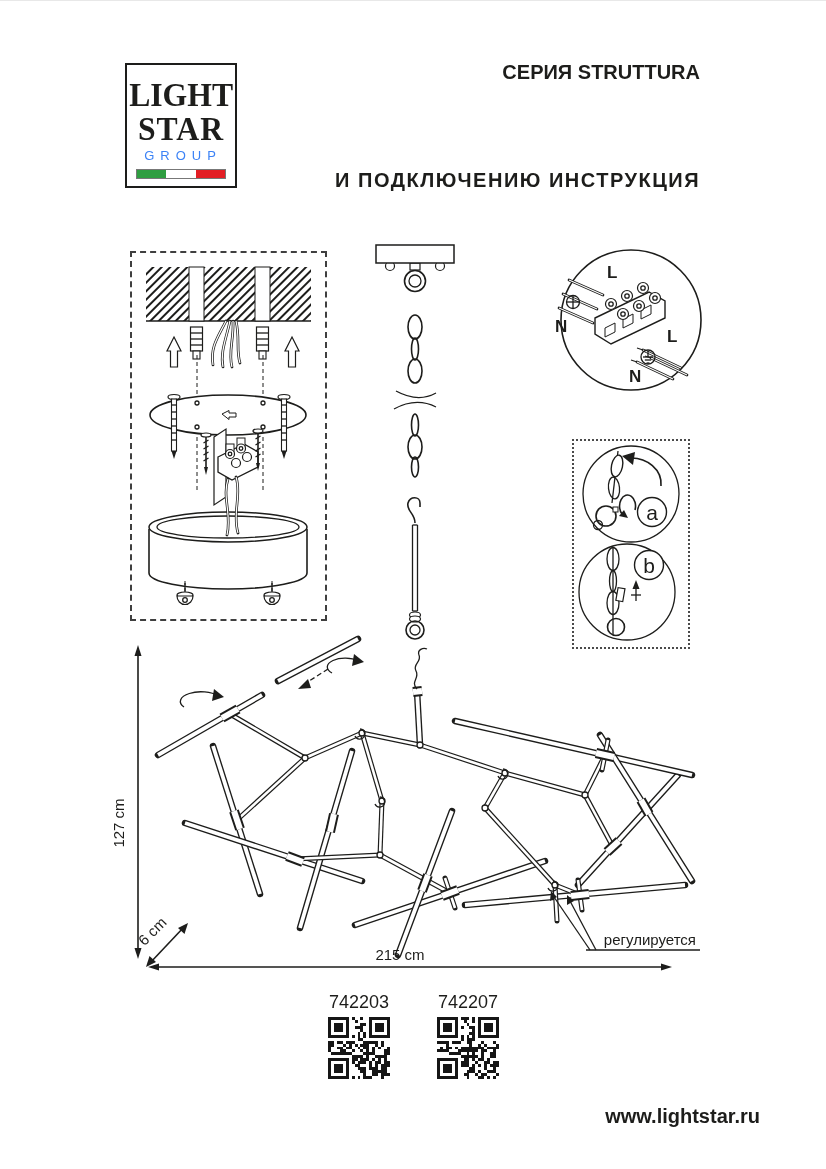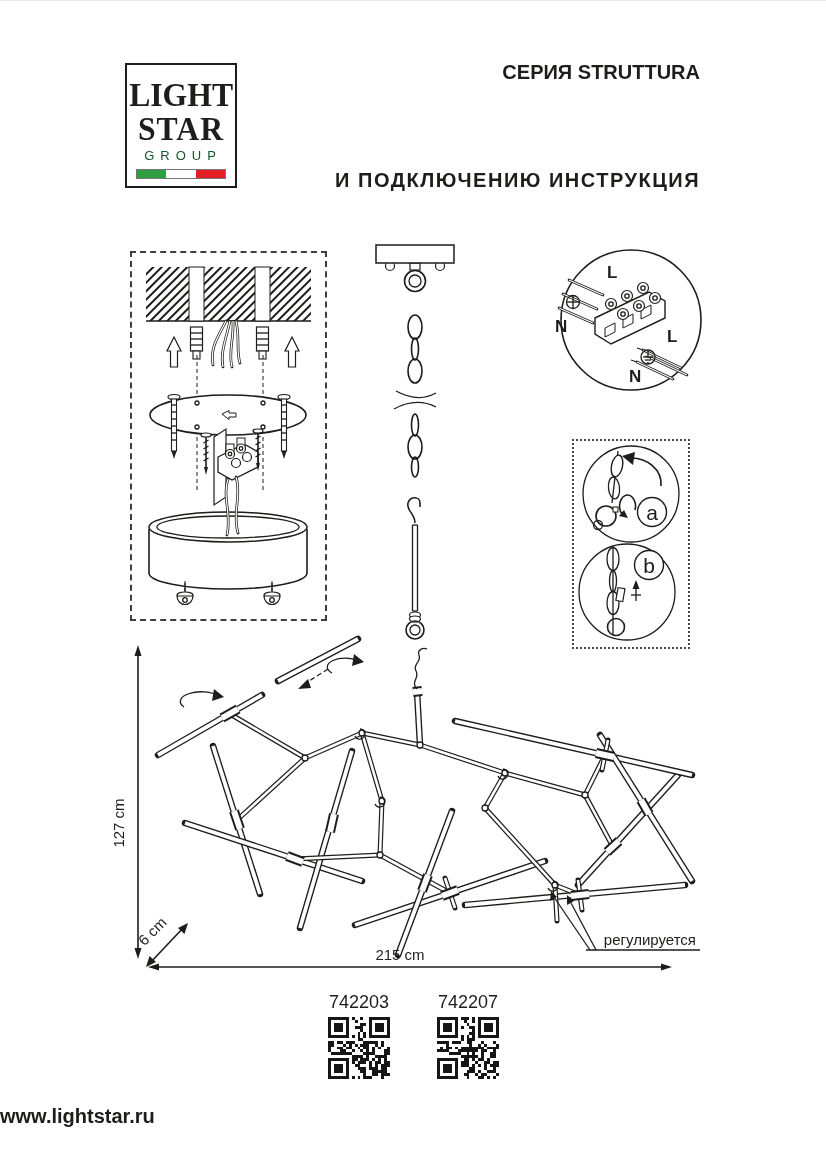--- a/index.html
+++ b/index.html
@@ -7,21 +7,21 @@
         font-family:"Liberation Sans",sans-serif;color:#1d1d1b;overflow:hidden;}
   .abs{position:absolute;}
 
   
   .logo-box{left:125px;top:62px;width:112px;height:125px;border:2px solid #1d1d1b;
             box-sizing:border-box;text-align:center;}
   .logo-l1{margin-top:14px;font-family:"Liberation Serif",serif;font-weight:bold;
            font-size:33px;line-height:33px;letter-spacing:0px;transform:scaleX(.96);}
   .logo-l2{font-family:"Liberation Serif",serif;font-weight:bold;font-size:33px;
            line-height:34px;letter-spacing:1px;transform:scaleX(.96);}
-  .logo-l3{font-size:13px;letter-spacing:6px;color:#14532d;margin-top:2px;margin-left:4px;}
+  .logo-l3{font-size:13px;letter-spacing:6px;color:#3b82f6;margin-top:2px;margin-left:4px;}
   .flag{width:88px;height:8px;margin:7px auto 0 auto;display:flex;
         outline:1px solid #777;}
   .flag div{flex:1;height:100%;}
 
   
   .hdr{right:126px;font-weight:bold;font-size:20px;white-space:nowrap;}
   .hdr-series{top:60px;}
   .hdr-article{top:88px;}
   .hdr-instr1{top:140px;letter-spacing:1.5px;}
   .hdr-instr2{top:168px;letter-spacing:1.5px;}
@@ -48,21 +48,21 @@
   .thin{stroke:#1d1d1b;stroke-width:1.3;fill:none;}
   .med{stroke:#1d1d1b;stroke-width:1.6;fill:none;}
   .dash{stroke:#1d1d1b;stroke-width:1;fill:none;stroke-dasharray:4 3;}
   .joint{fill:#fff;stroke:#1d1d1b;stroke-width:1.3;}
   .wt{fill:#fff;stroke:#1d1d1b;}
   .dimtext{font-size:15px;}
   .blk{fill:#1d1d1b;}
 
   
   .qr-label{top:991px;width:82px;text-align:center;font-weight:normal;font-size:18px;}
-  .footer-url{left:0;top:1104px;width:760px;text-align:left;font-weight:bold;font-size:20px;}
+  .footer-url{left:0;top:1104px;width:760px;text-align:right;font-weight:bold;font-size:20px;}
 </style>
 </head>
 <body>
 
 <div class="page">
 
   <div class="abs logo-box">
     <div class="logo-l1">LIGHT</div>
     <div class="logo-l2">STAR</div>
     <div class="logo-l3">GROUP</div>

